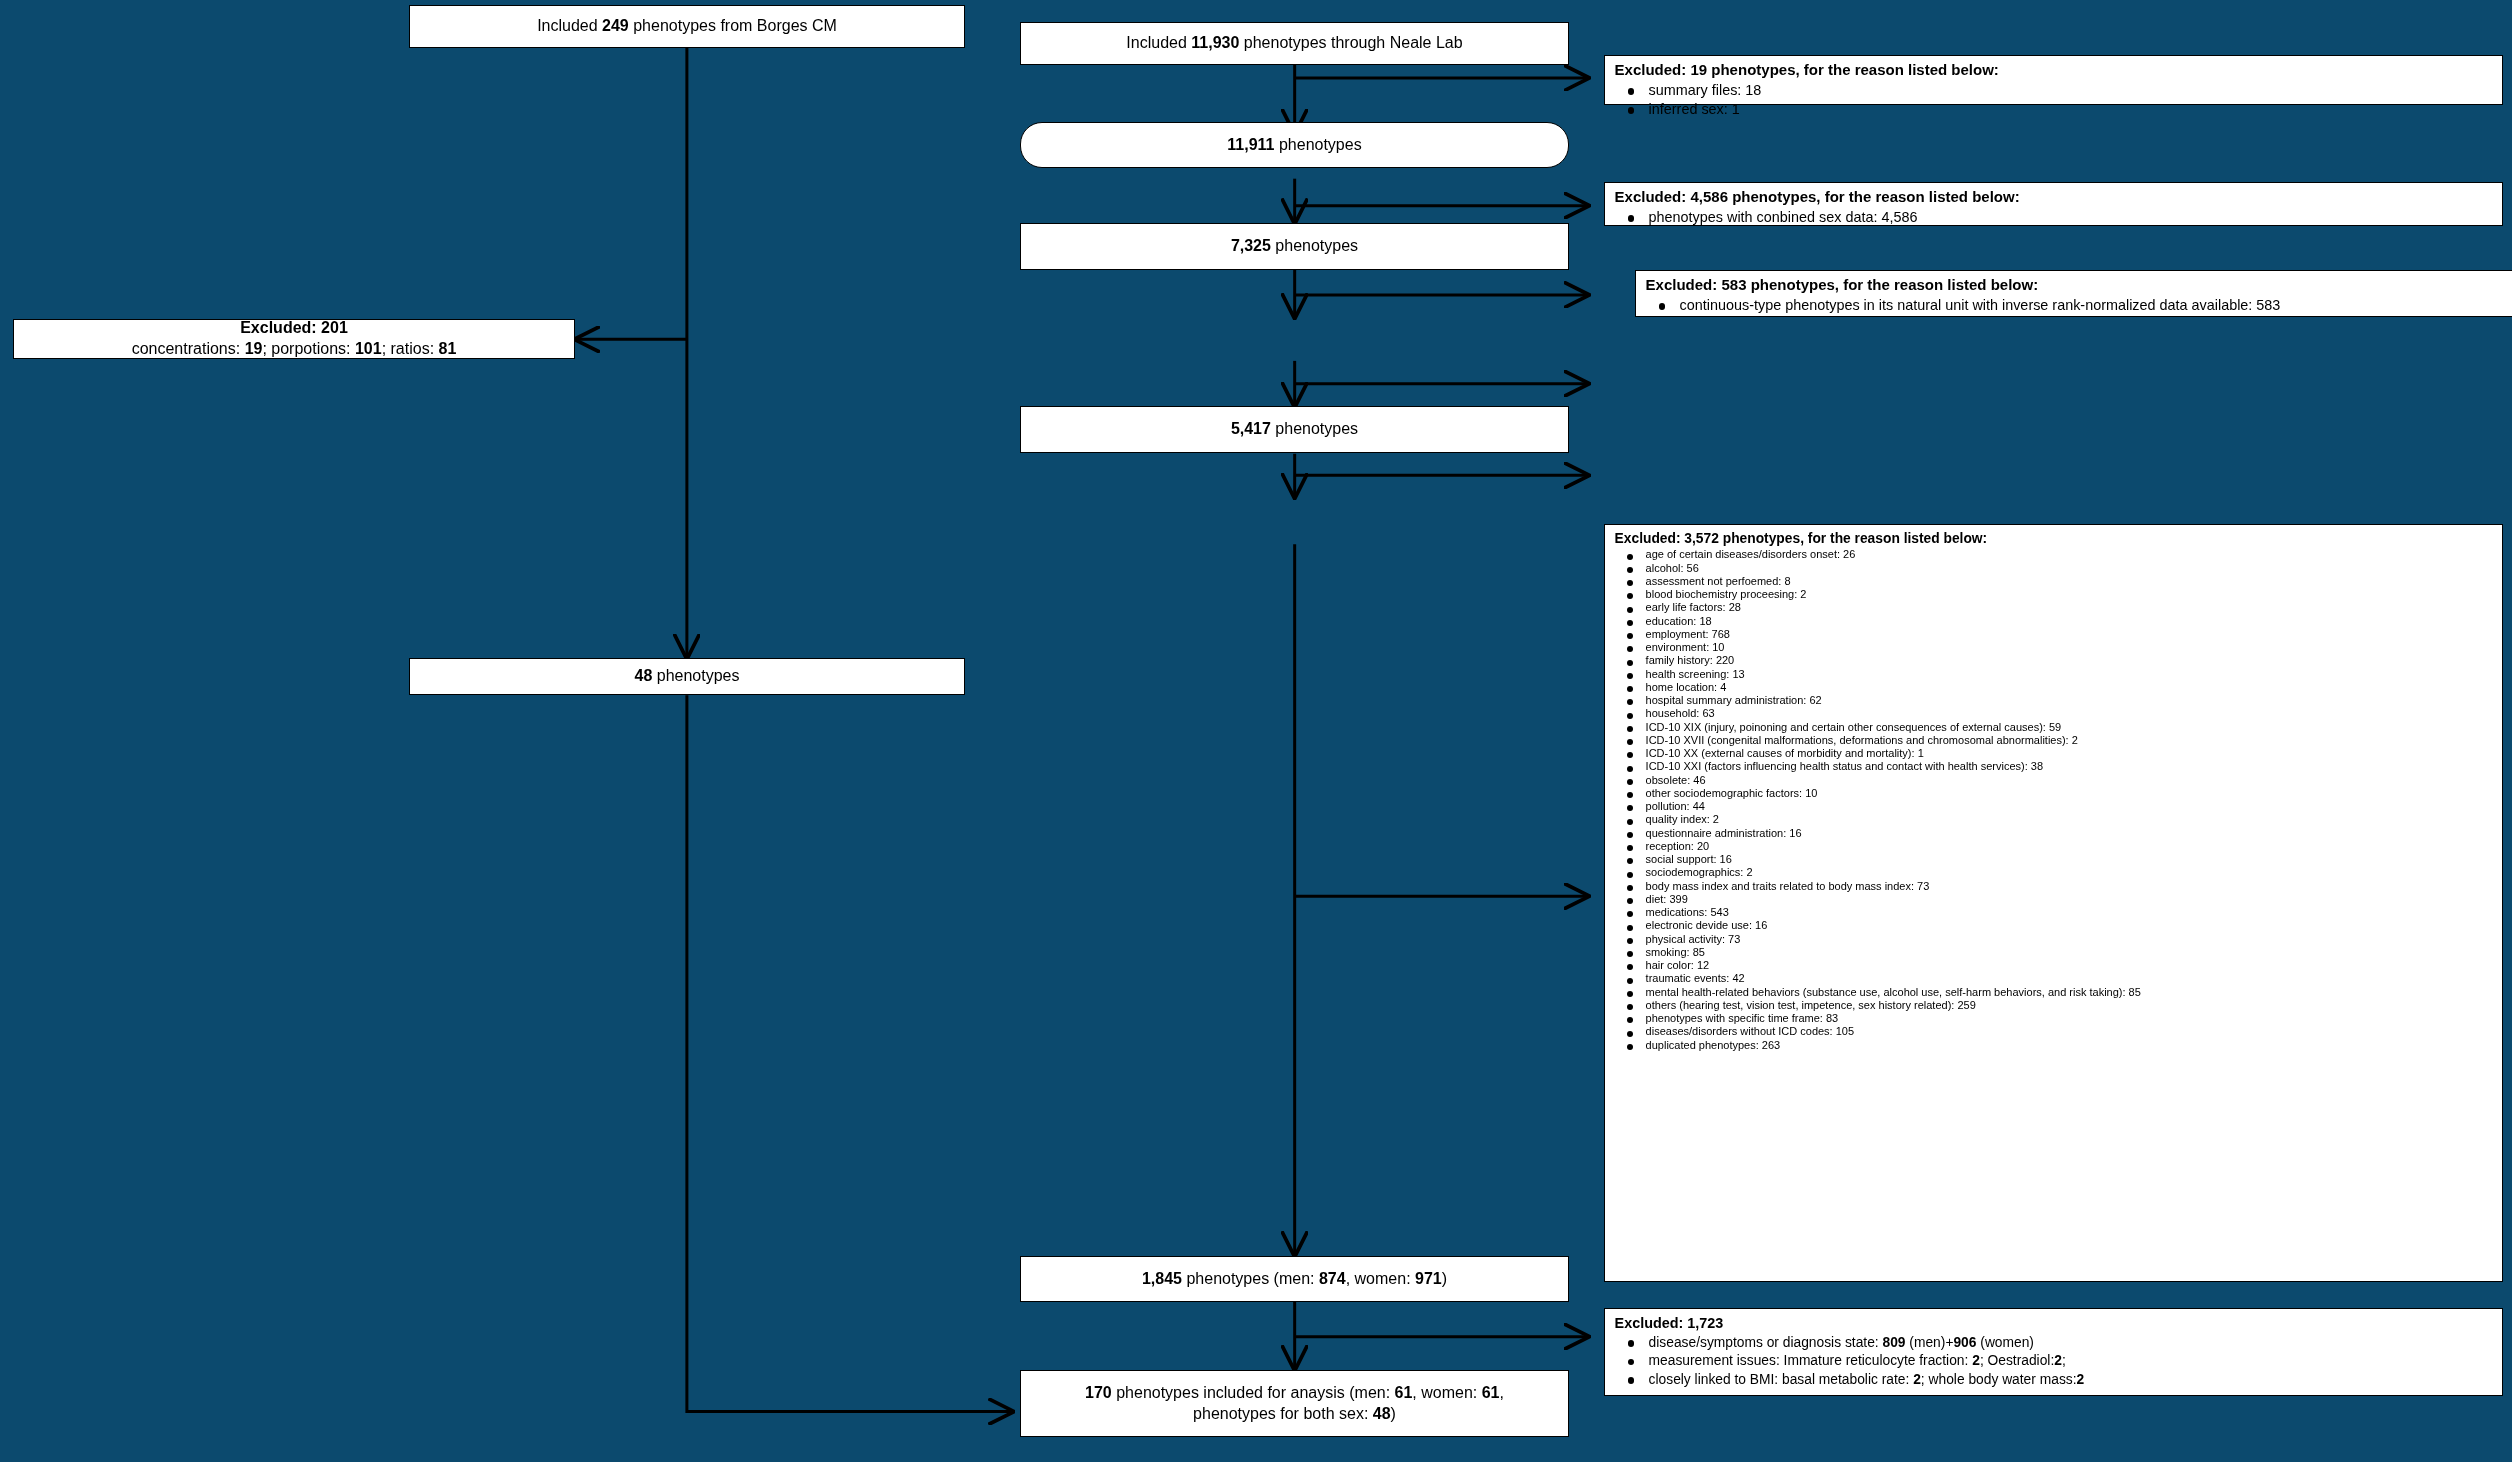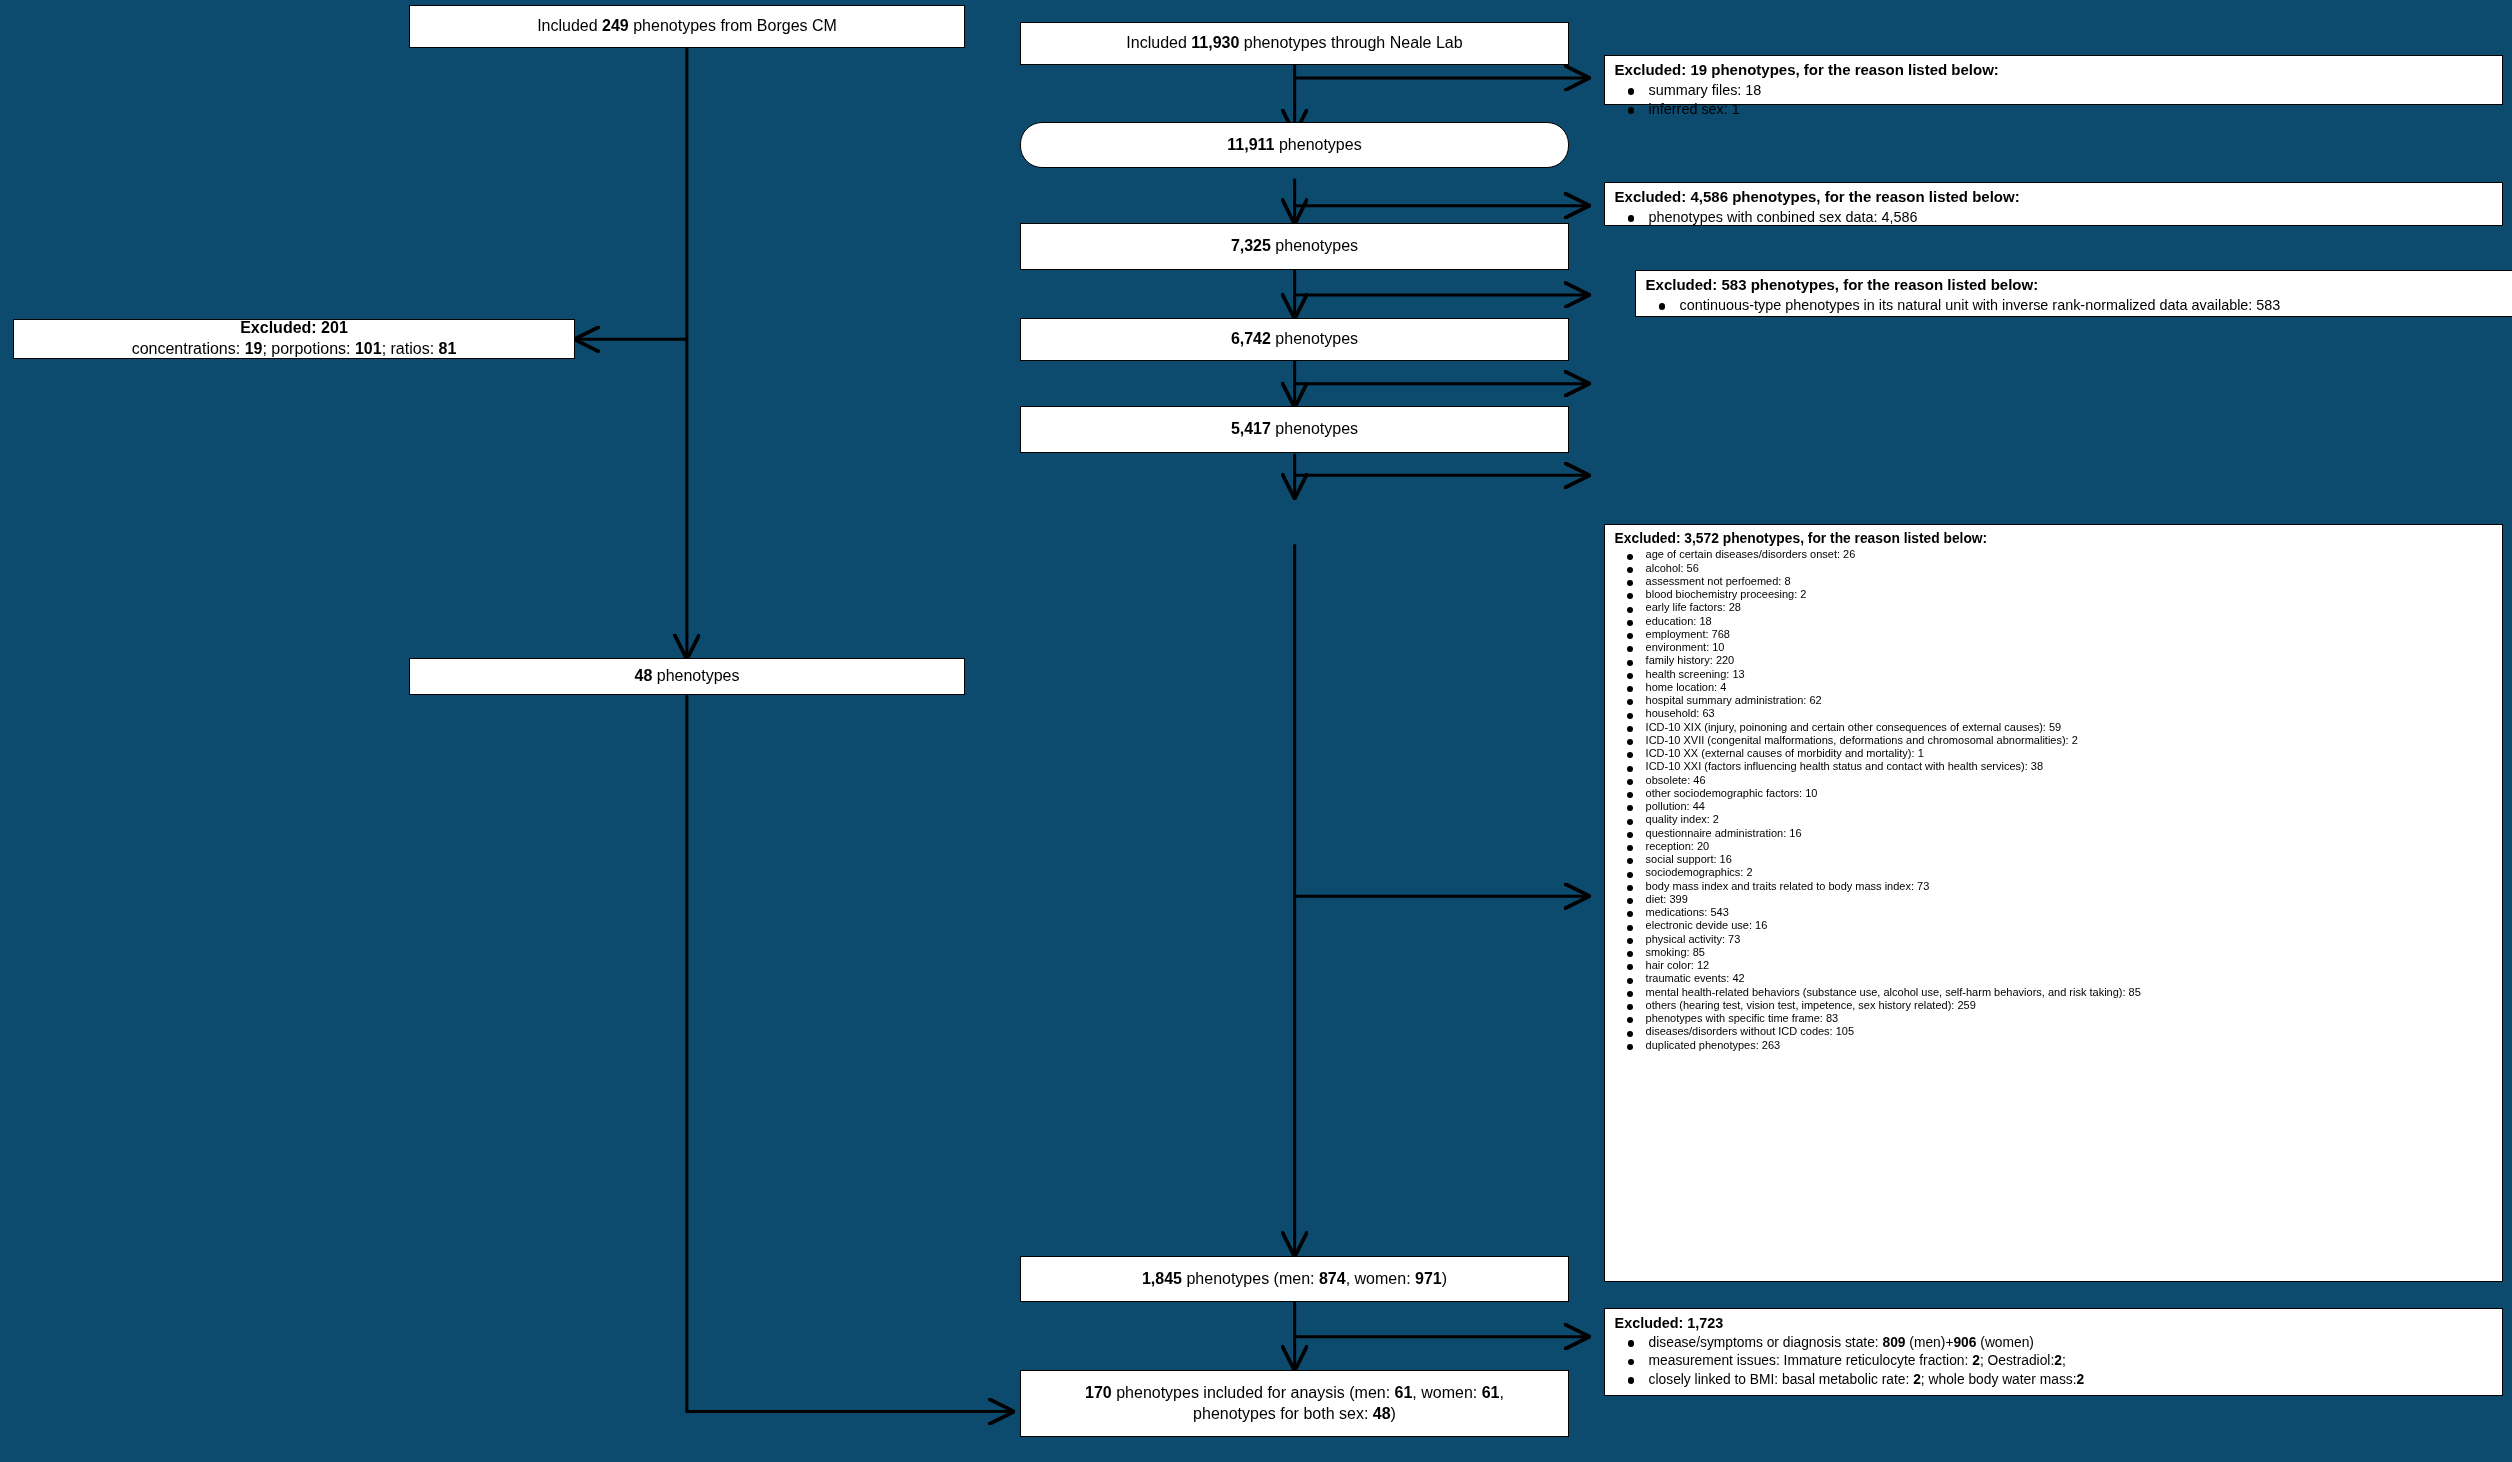--- a/index.html
+++ b/index.html
@@ -135,23 +135,20 @@
   </div>
 
   <div class="box" style="left:1020px;top:122px;width:549px;height:46px;border-radius:22px;">
     <div class="txt"><b>11,911</b> phenotypes</div>
   </div>
 
   <div class="box" style="left:1020px;top:223px;width:549px;height:47px;">
     <div class="txt"><b>7,325</b> phenotypes</div>
   </div>
 
-  <div class="box" style="left:1020px;top:318px;width:549px;height:43px;">
-    <div class="txt"><b>6,742</b> phenotypes</div>
-  </div>
 
   <div class="box" style="left:1020px;top:406px;width:549px;height:47px;">
     <div class="txt"><b>5,417</b> phenotypes</div>
   </div>
 
   <div class="box" style="left:1020px;top:1256px;width:549px;height:46px;">
     <div class="txt"><b>1,845</b> phenotypes (men: <b>874</b>, women: <b>971</b>)</div>
   </div>
 
   <div class="box" style="left:1020px;top:1370px;width:549px;height:67px;">

